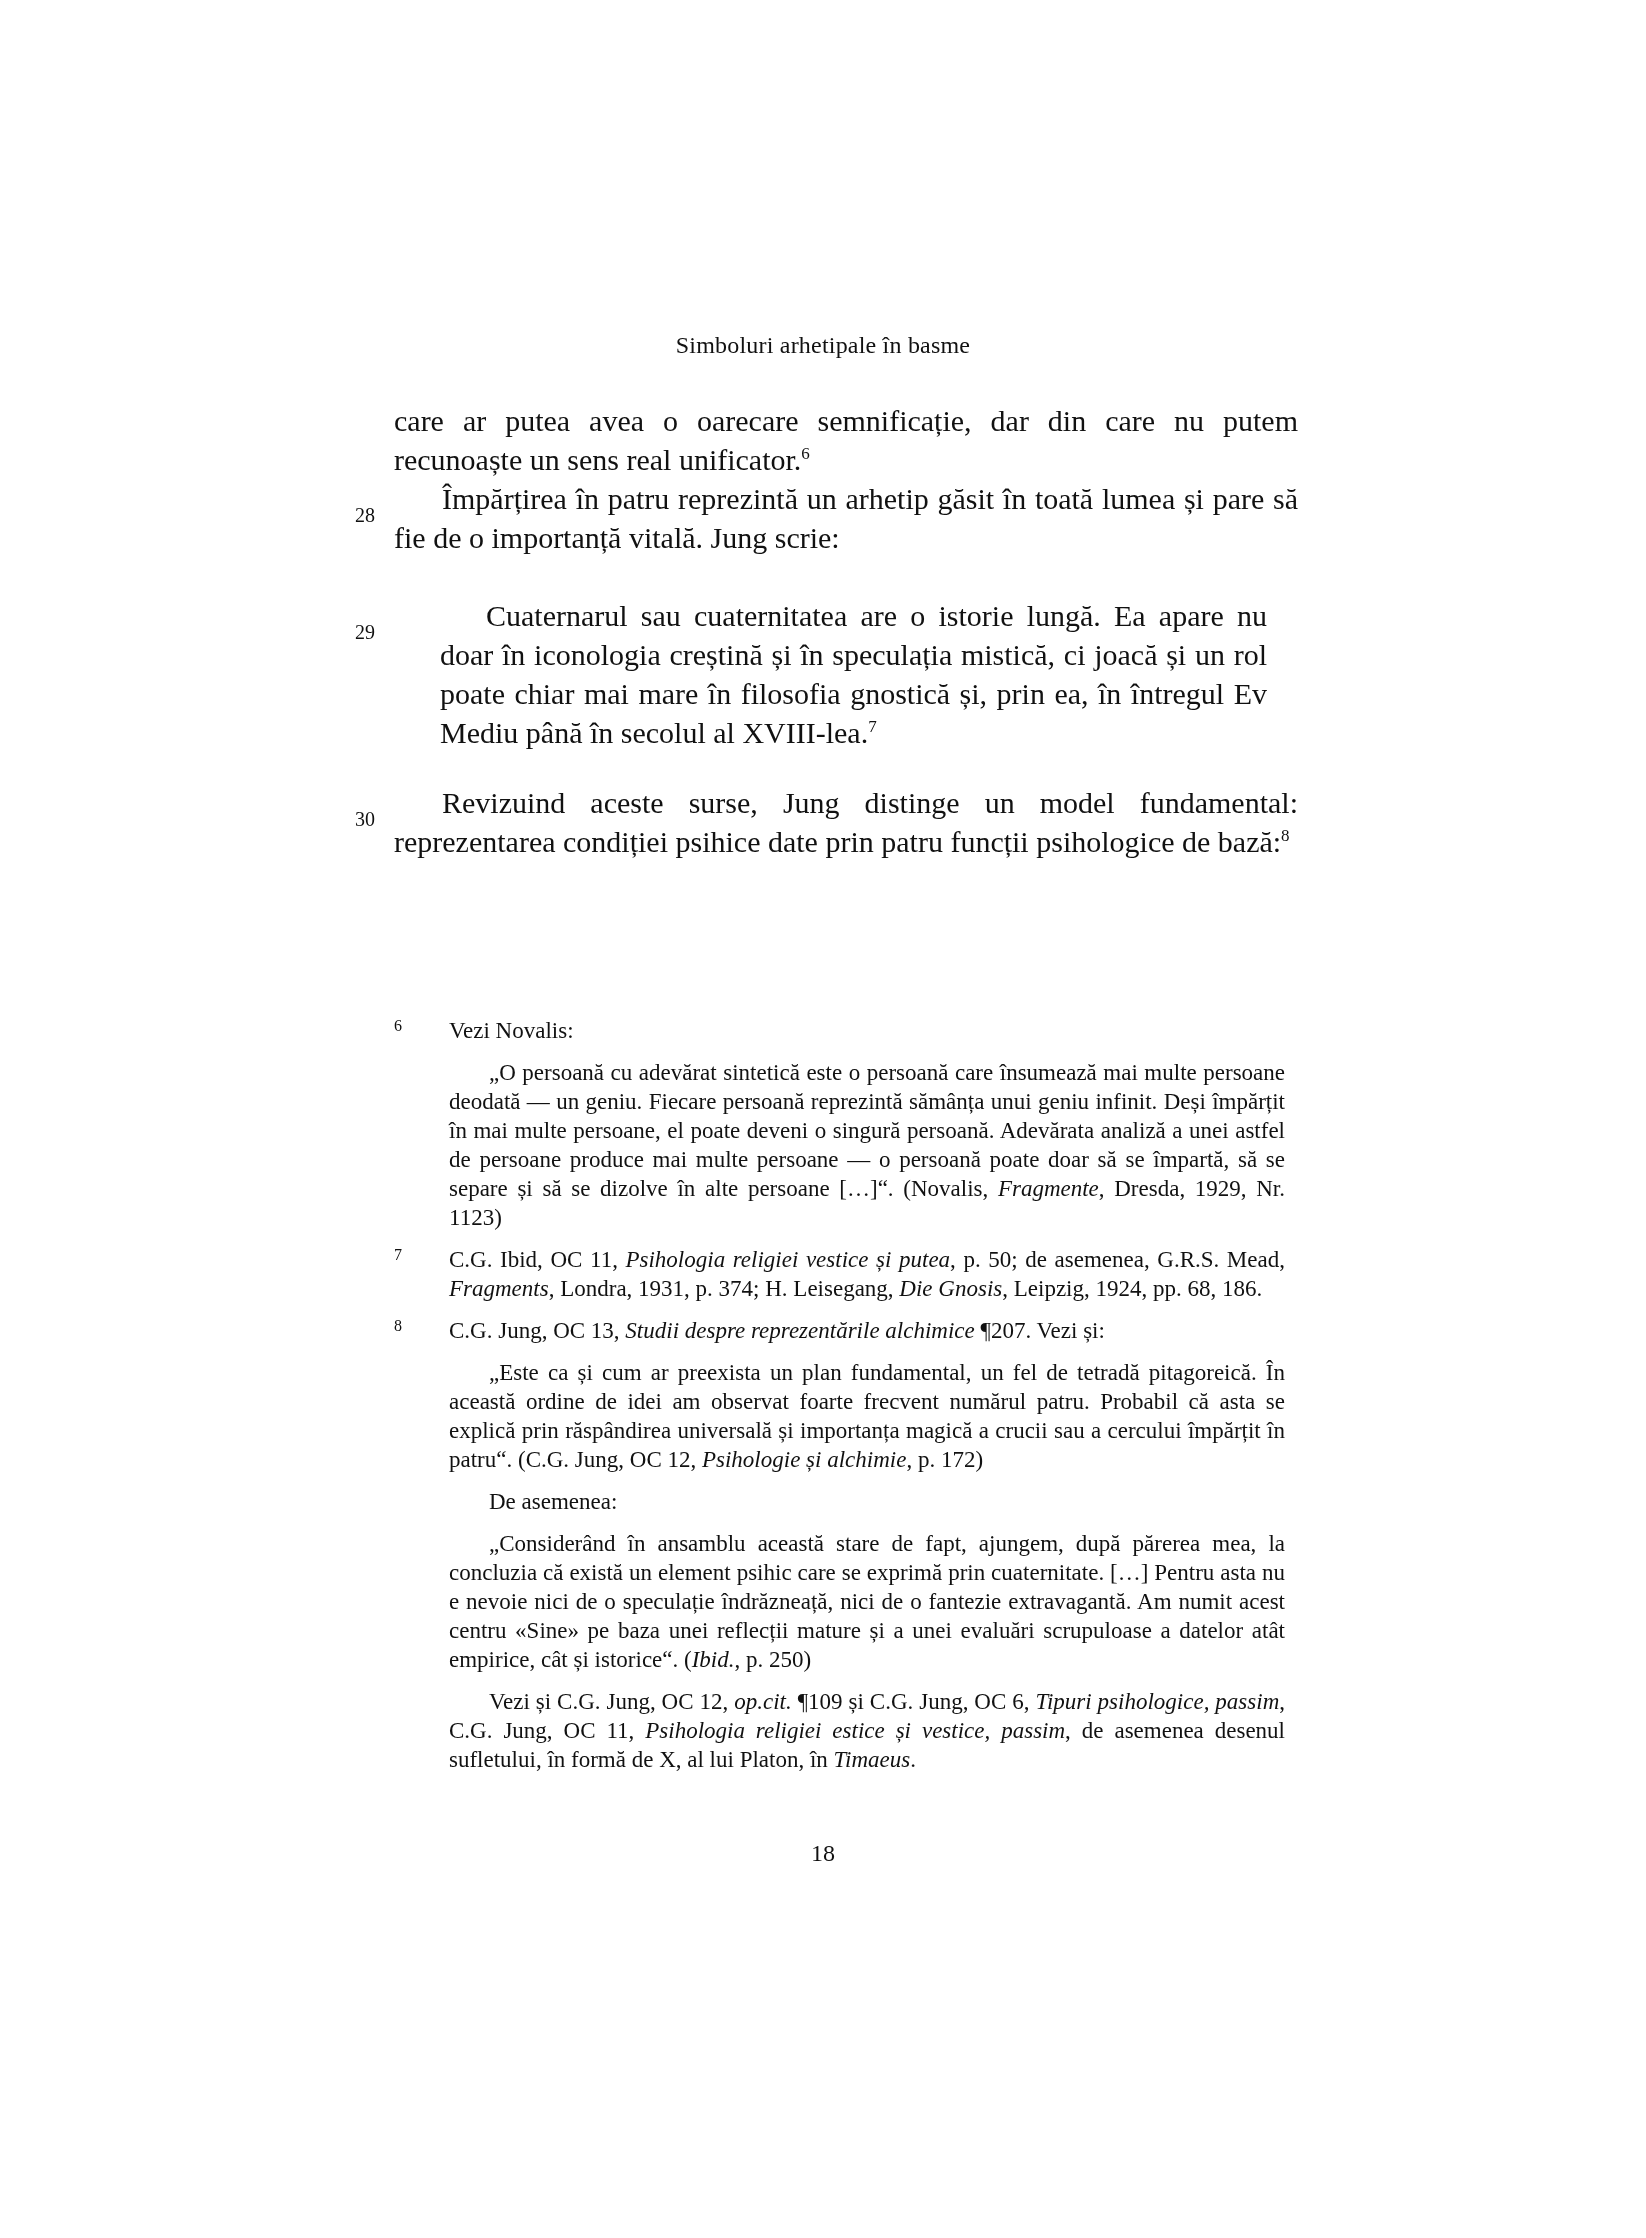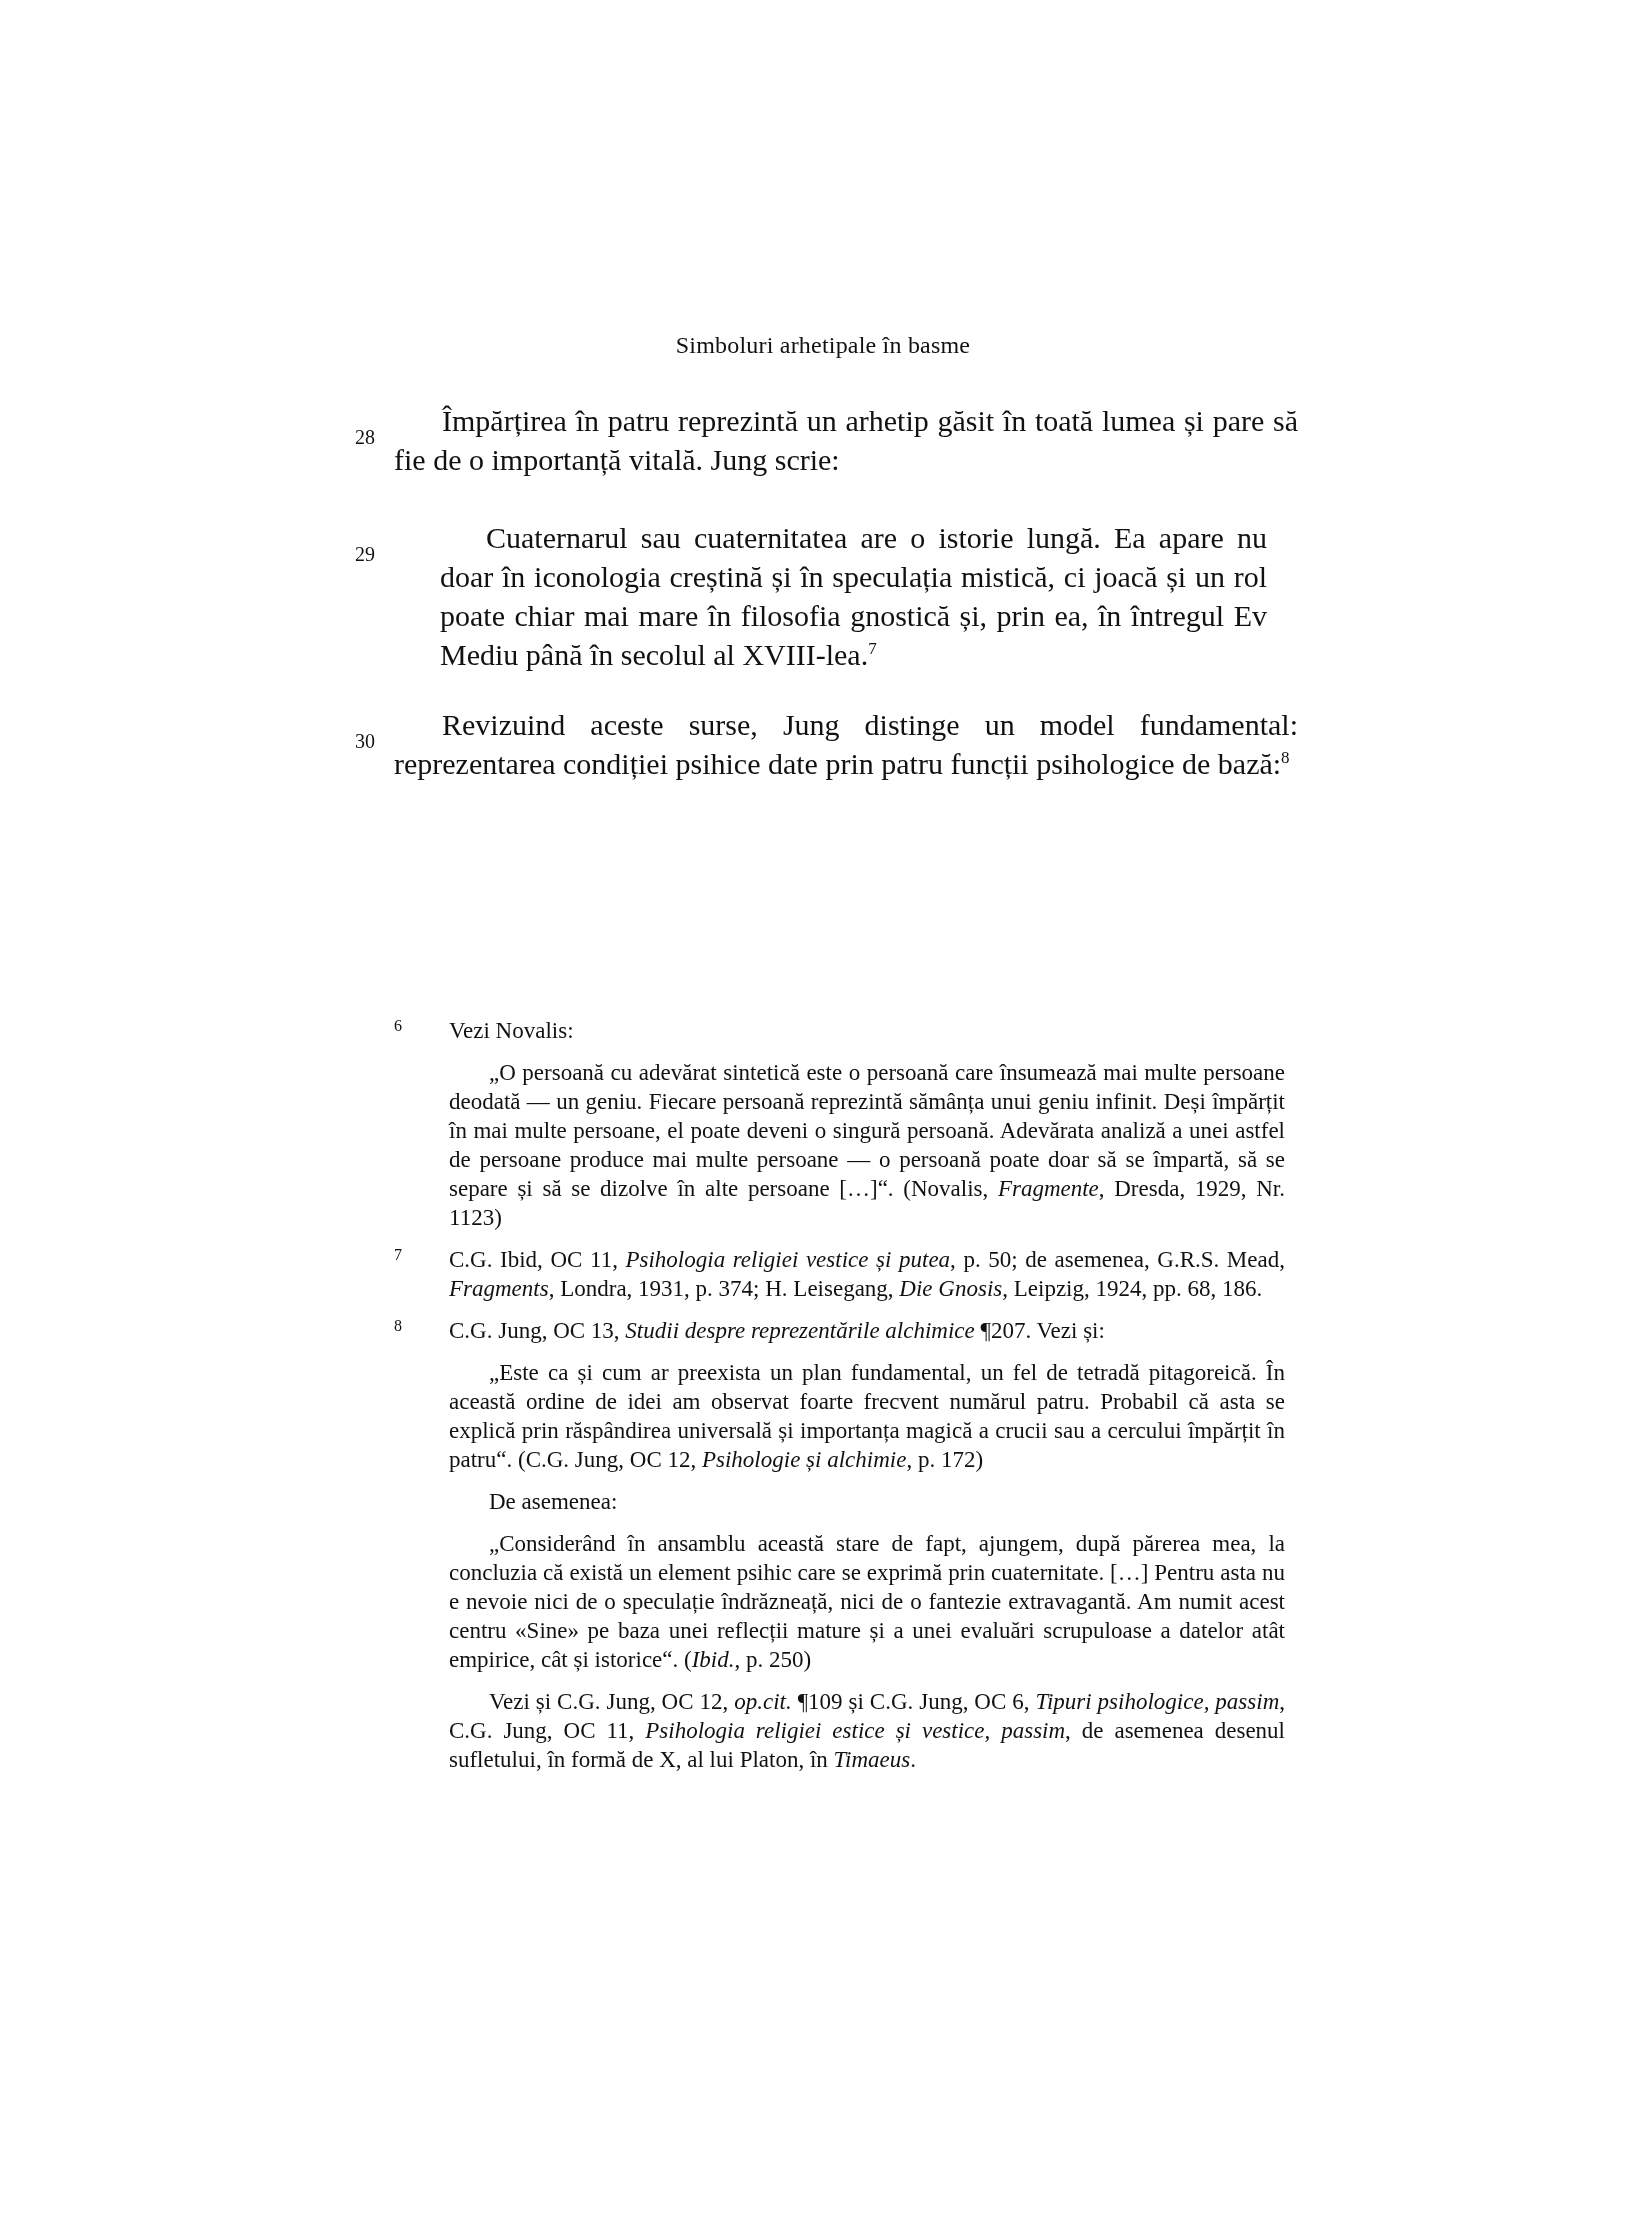--- a/index.html
+++ b/index.html
@@ -25,20 +25,21 @@
   i { }
 </style>
 </head>
 <body>
 
 <div class="page">
 
   <div class="running-head">Simboluri arhetipale în basme</div>
 
   <div class="body">
+    <p class="para"><span>care ar putea avea o oarecare semnificație, dar din care nu putem recunoaște un sens real unificator.</span><sup>6</sup></p>
 
     <p class="para indent"><span class="num" style="text-indent:0">28</span><span>Împărțirea în patru reprezintă un arhetip găsit în toată lumea și pare să fie de o importanță vitală. Jung scrie:</span></p>
 
     <div class="gap"></div>
 
     <div class="para">
       <span class="num">29</span>
       <div class="quote">
           <span class="qtext"><span>Cuaternarul sau cuaternitatea are o istorie lungă. Ea apare nu doar în iconologia creștină și în speculația mistică, ci joacă și un rol poate chiar mai mare în filosofia gnostică și, prin ea, în întregul Ev Mediu până în secolul al XVIII-lea.</span><sup>7</sup></span>
         </div>
@@ -64,14 +65,15 @@
     <div class="fn">
       <span class="fnum">8</span>
       <p><span>C.G. Jung, OC 13, </span><i>Studii despre reprezentările alchimice</i><span> ¶207. Vezi și:</span></p>
       <p class="ind"><span>„Este ca și cum ar preexista un plan fundamental, un fel de tetradă pitagoreică. În această ordine de idei am observat foarte frecvent numărul patru. Probabil că asta se explică prin răspândirea universală și importanța magică a crucii sau a cercului împărțit în patru“. (C.G. Jung, OC 12, </span><i>Psihologie și alchimie</i><span>, p. 172)</span></p>
       <p class="ind">De asemenea:</p>
       <p class="ind"><span>„Considerând în ansamblu această stare de fapt, ajungem, după părerea mea, la concluzia că există un element psihic care se exprimă prin cuaternitate. […] Pentru asta nu e nevoie nici de o speculație îndrăzneață, nici de o fantezie extravagantă. Am numit acest centru «Sine» pe baza unei reflecții mature și a unei evaluări scrupuloase a datelor atât empirice, cât și istorice“. (</span><i>Ibid.</i><span>, p. 250)</span></p>
       <p class="ind"><span>Vezi și C.G. Jung, OC 12, </span><i>op.cit.</i><span> ¶109 și C.G. Jung, OC 6, </span><i>Tipuri psihologice, passim</i><span>, C.G. Jung, OC 11, </span><i>Psihologia religiei estice și vestice, passim</i><span>, de asemenea desenul sufletului, în formă de X, al lui Platon, în </span><i>Timaeus</i><span>.</span></p>
     </div>
   </div>
 
+  <div class="page-number">18</div>
 </div>
 
 
 </body></html>

